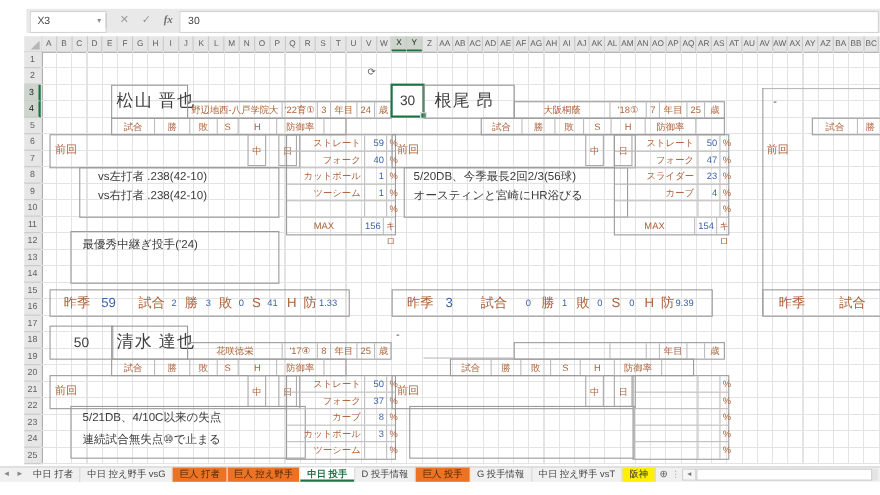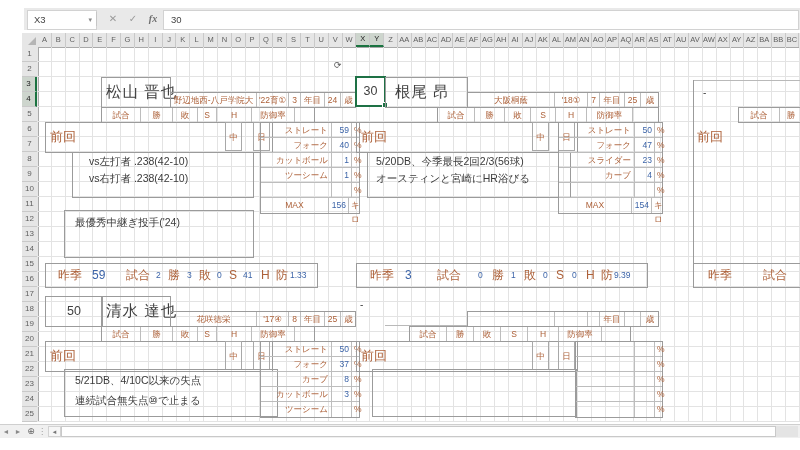--- a/index.html
+++ b/index.html
@@ -28,21 +28,21 @@
   #row-headers{left:22px;top:47px;width:16px;height:375px;background:#e6e6e6;border-right:1px solid #a9a9a9;}
   .rh{width:15px;height:14px;border-bottom:1px solid #c9c9c9;font-size:8px;color:#5f5f5f;
     text-align:center;line-height:14px;}
   .rh.sel{background:#cdd5cd;border-right:2px solid #1a7340;width:13px;color:#222;}
   
   #gridlines{left:38px;top:47px;width:762px;height:375px;background:
     repeating-linear-gradient(to right,transparent 0,transparent 12.85px,#e3e3e3 12.85px,#e3e3e3 13.85px),
     repeating-linear-gradient(to bottom,transparent 0,transparent 14px,#e3e3e3 14px,#e3e3e3 15px);}
   #sheet{left:0;top:0;width:800px;height:422px;}
   
-  .lbl{color:#ad6139;font-size:13px;line-height:15px;white-space:nowrap;}
+  .lbl{color:#ad6139;font-size:10px;line-height:15px;white-space:nowrap;}
   .val{color:#3c64a8;font-size:8.5px;line-height:15px;white-space:nowrap;}
   .dark{color:#3f3f3f;}
   .c{text-align:center;}
   .box{border:1px solid #9b9b9b;}
   .lline{background:#b9b9b9;}
   .pname{font-size:15.5px;color:#3f3f3f;line-height:26px;white-space:nowrap;letter-spacing:1px;}
   .pnum{font-size:12.5px;color:#3f3f3f;line-height:28px;}
   .note{font-size:10.5px;color:#3b3b3b;white-space:nowrap;line-height:17px;}
   .hcells{display:flex;}
   .hcells span{flex:none;border-right:1px solid #bdbdbd;font-size:8.5px;line-height:14px;
@@ -472,20 +472,32 @@
     </div>
     <div class="abs lbl" style="left:697px;top:129px">前回</div>
     <div class="abs seasonbox" style="left:693px;top:263px;width:107px;height:23px"></div>
     <div class="abs slbl" style="left:708px;top:263px">昨季</div>
     <div class="abs slbl" style="left:763px;top:263px">試合</div>
   </div>
 
   <div class="abs" id="tab-bar">
     <div class="tnav">◄</div>
     <div class="tnav">►</div>
+    <div id="tabs-holder" style="display:flex">
+        <div class="tab plain">中日 打者</div>
+        <div class="tab plain">中日 控え野手 vsG</div>
+        <div class="tab orange">巨人 打者</div>
+        <div class="tab orange">巨人 控え野手</div>
+        <div class="tab active">中日 投手</div>
+        <div class="tab plain">D 投手情報</div>
+        <div class="tab orange">巨人 投手</div>
+        <div class="tab plain">G 投手情報</div>
+        <div class="tab plain">中日 控え野手 vsT</div>
+        <div class="tab yellow">阪神</div>
+      </div>
     <div class="tadd">⊕</div>
     <div class="tdots">⋮</div>
     <div id="hscroll">
       <div class="sarrow">◄</div>
       <div class="track">
           <div class="thumb"></div>
         </div>
     </div>
   </div>
 

